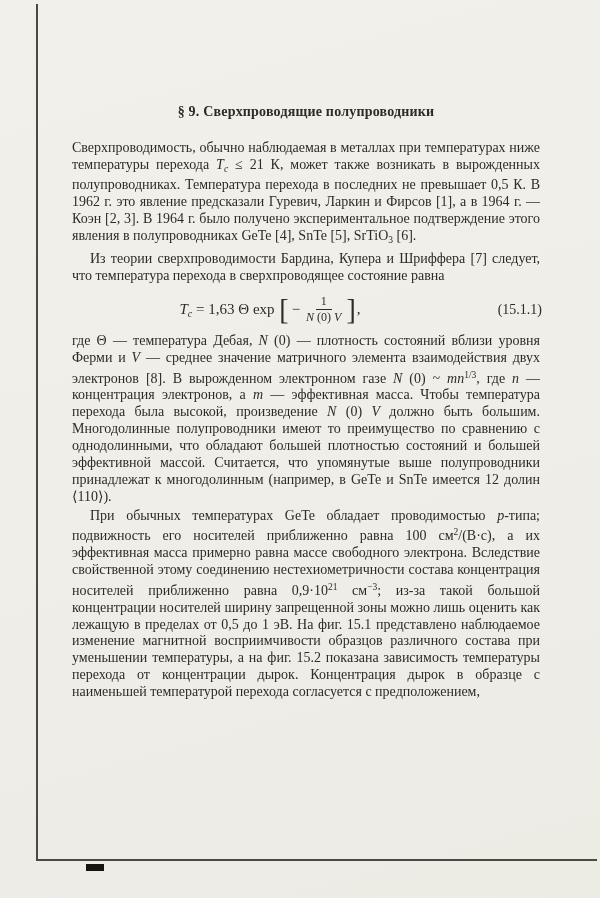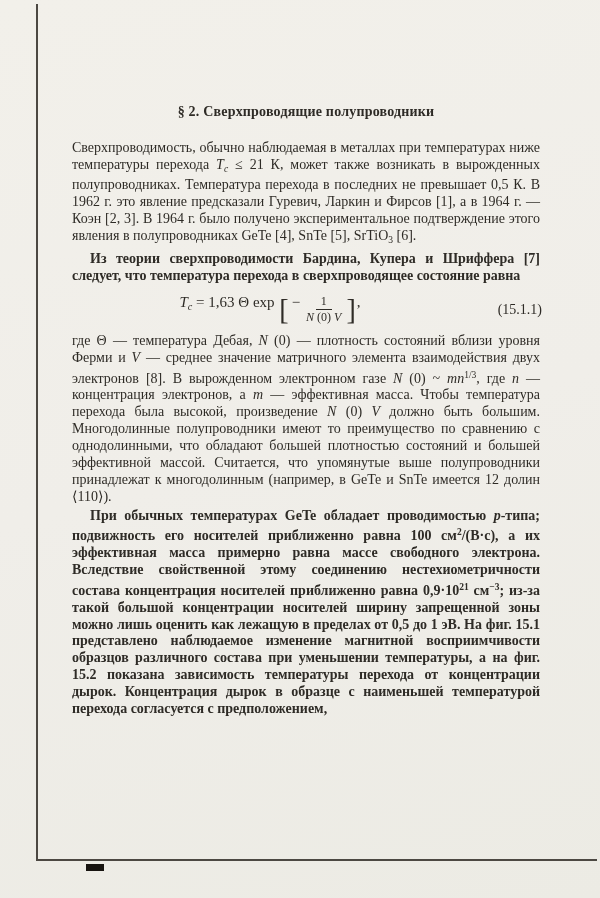--- a/index.html
+++ b/index.html
@@ -20,48 +20,48 @@
   .content { position:absolute; left:70px; top:0; width:472px; }
 
   .chapter-heading { margin-top:76px; text-align:center; font-size:19px; white-space:nowrap; }
   .chapter-prefix  { font-weight:bold; letter-spacing:0.5px; }
   .chapter-title   { margin-left:9px; letter-spacing:2.5px; }
 
   .section-heading { margin-top:104px; text-align:center; font-weight:bold; font-size:14px; letter-spacing:0.2px; }
 
   .body-text { margin-top:20px; font-size:14px; line-height:16.9px; }
   .body-text p { margin:2px; text-align:justify; }
-  .body-text p.indent { text-indent:18px;font-weight:bold; }
+  .body-text p.indent { text-indent:18px; }
 
   .seg-i   { font-style:italic; }
   .seg-sub { font-size:0.68em; vertical-align:-0.28em; }
   .seg-sup { font-size:0.68em; vertical-align:0.5em; }
 
   .formula-row { position:relative; text-align:center; margin:9px 0 7px; font-size:15px; line-height:normal; }
-  .eq-body { position:relative; left:-36px; display:inline-flex; align-items:flex-start; }
+  .eq-body { position:relative; left:-36px; display:inline-flex; align-items:center; }
   .eq-mid  { white-space:pre; }
   .bracket { font-size:28px; font-weight:300; padding:0 1px; transform:scaleY(1.05); }
   .eq-sign { padding:0 2px 0 2px; }
   .frac { display:inline-flex; flex-direction:column; text-align:center; font-size:12px; line-height:1.3; margin:0 2px; }
   .frac .num { border-bottom:1px solid var(--ink); padding:0 5px; align-self:center; }
   .frac .den { padding:0 2px; }
   .eq-number { position:absolute; right:0; top:50%; transform:translateY(-50%); font-size:14px; }
 </style>
 </head>
 <body>
 
 <div class="page">
   <div class="edge-left"></div>
   <div class="edge-bottom"></div>
   <div class="corner-mark"></div>
 
   <div class="content">
 
 
-    <div class="section-heading">§ 2. Сверхпроводящие полупроводники</div>
+    <div class="section-heading">§ 9. Сверхпроводящие полупроводники</div>
 
     <div class="body-text">
 
       <div>
           <p><span>Сверхпроводимость, обычно наблюдаемая в металлах при температурах ниже температуры перехода </span><span class="seg-i">T</span><span class="seg-i seg-sub">c</span><span> ≤ 21 К, может также возникать в вырожденных полупроводниках. Температура перехода в последних не превышает 0,5 К. В 1962 г. это явление предсказали Гуревич, Ларкин и Фирсов [1], а в 1964 г. — Коэн [2, 3]. В 1964 г. было получено экспериментальное подтверждение этого явления в полупроводниках GeTe [4], SnTe [5], SrTiO</span><span class="seg-sub">3</span><span> [6].</span></p>
           <p class="indent"><span>Из теории сверхпроводимости Бардина, Купера и Шриффера [7] следует, что температура перехода в сверхпроводящее состояние равна</span></p>
         </div>
 
       <div class="formula-row">
         <span class="eq-body">

